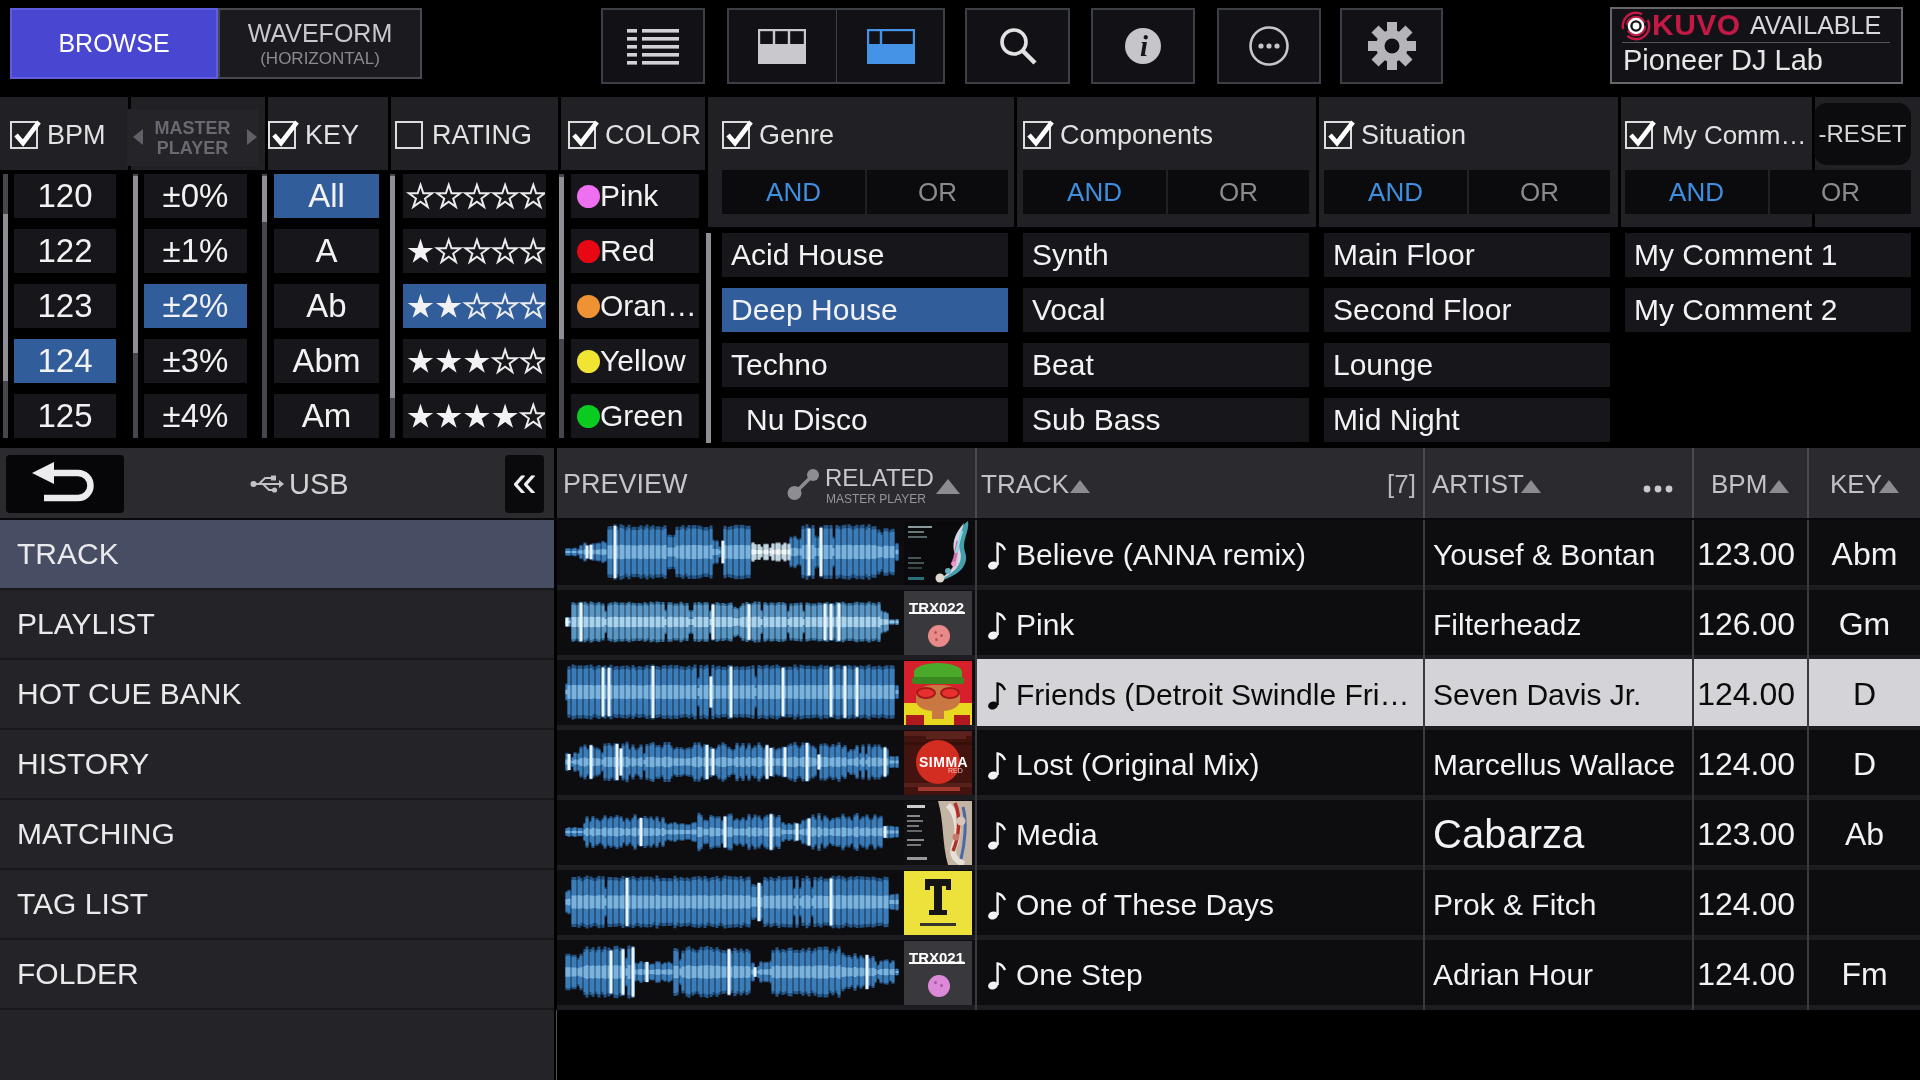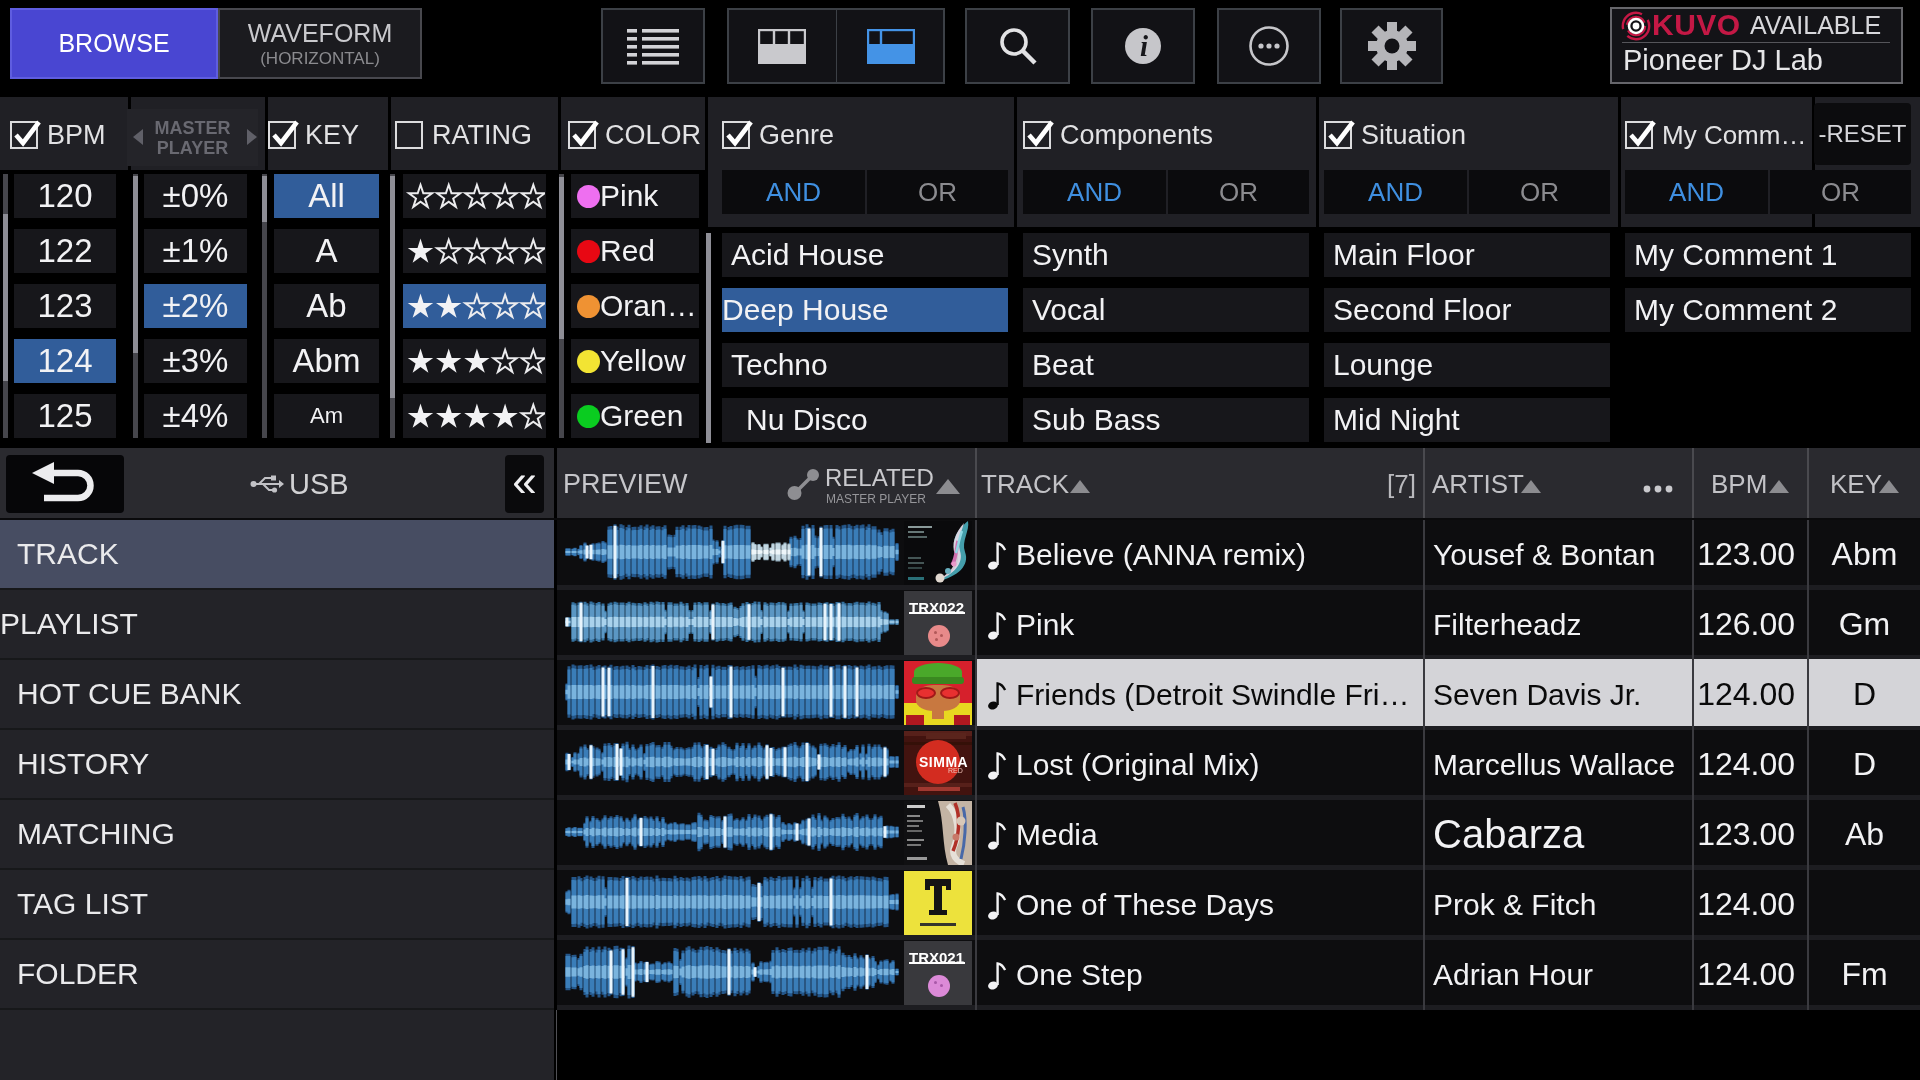--- a/index.html
+++ b/index.html
@@ -143,36 +143,36 @@
       <polyline points="5,17 12,25 28,4" fill="none" stroke="#fff" stroke-width="4.6"></polyline>
     </svg>
   </div>
 <div class="lft" style="left:1361px;top:117px;width:200px;height:36px;color:#e2e2e4;font-size:27px;white-space:nowrap;overflow:hidden;">Situation</div>
 <div class="" style="left:1625px;top:121px;width:28px;height:28px;border:2px solid #dcdcde;">
     <svg width="32" height="30" viewBox="0 0 32 30" style="position:absolute;left:-1px;top:-5px;">
       <polyline points="5,17 12,25 28,4" fill="none" stroke="#fff" stroke-width="4.6"></polyline>
     </svg>
   </div>
 <div class="lft" style="left:1662px;top:117px;width:151px;height:36px;color:#e2e2e4;font-size:26px;white-space:nowrap;overflow:hidden;">My Comm…</div>
-<div class="ctr" style="left:1814px;top:103px;width:97px;height:62px;background:#0c0c0e;color:#d6d6da;font-size:24px;border-radius:4px;white-space:nowrap;">-RESET</div>
+<div class="ctr" style="left:1814px;top:103px;width:97px;height:62px;background:#0c0c0e;color:#d6d6da;font-size:24px;border-radius:13px;white-space:nowrap;">-RESET</div>
 <div class="ctr" style="left:14px;top:174px;width:102px;height:44px;background:#17171b;color:#f2f2f4;font-size:33px;">120</div>
 <div class="ctr" style="left:14px;top:229px;width:102px;height:44px;background:#17171b;color:#f2f2f4;font-size:33px;">122</div>
 <div class="ctr" style="left:14px;top:284px;width:102px;height:44px;background:#17171b;color:#f2f2f4;font-size:33px;">123</div>
 <div class="ctr" style="left:14px;top:339px;width:102px;height:44px;background:#315d9a;color:#f2f2f4;font-size:33px;">124</div>
 <div class="ctr" style="left:14px;top:394px;width:102px;height:44px;background:#17171b;color:#f2f2f4;font-size:33px;">125</div>
 <div class="ctr" style="left:144px;top:174px;width:103px;height:44px;background:#17171b;color:#f2f2f4;font-size:33px;">±0%</div>
 <div class="ctr" style="left:144px;top:229px;width:103px;height:44px;background:#17171b;color:#f2f2f4;font-size:33px;">±1%</div>
 <div class="ctr" style="left:144px;top:284px;width:103px;height:44px;background:#315d9a;color:#f2f2f4;font-size:33px;">±2%</div>
 <div class="ctr" style="left:144px;top:339px;width:103px;height:44px;background:#17171b;color:#f2f2f4;font-size:33px;">±3%</div>
 <div class="ctr" style="left:144px;top:394px;width:103px;height:44px;background:#17171b;color:#f2f2f4;font-size:33px;">±4%</div>
 <div class="ctr" style="left:274px;top:174px;width:105px;height:44px;background:#315d9a;color:#f2f2f4;font-size:33px;">All</div>
 <div class="ctr" style="left:274px;top:229px;width:105px;height:44px;background:#17171b;color:#f2f2f4;font-size:33px;">A</div>
 <div class="ctr" style="left:274px;top:284px;width:105px;height:44px;background:#17171b;color:#f2f2f4;font-size:33px;">Ab</div>
 <div class="ctr" style="left:274px;top:339px;width:105px;height:44px;background:#17171b;color:#f2f2f4;font-size:33px;">Abm</div>
-<div class="ctr" style="left:274px;top:394px;width:105px;height:44px;background:#17171b;color:#f2f2f4;font-size:22px;">Am</div>
+<div class="ctr" style="left:274px;top:394px;width:105px;height:44px;background:#17171b;color:#f2f2f4;font-size:33px;">Am</div>
 <div class="ctr" style="left:403px;top:174px;width:143px;height:44px;background:#17171b;color:#f2f2f4;font-size:30px;">
     <svg width="140" height="36" viewBox="0 0 140 36">
       <polygon points="15.5,6.8 18.3,15.2 27.1,15.2 20.0,20.5 22.7,28.9 15.5,23.7 8.3,28.9 11.0,20.5 3.9,15.2 12.7,15.2" fill="none" stroke="#ececee" stroke-width="2"></polygon>
       <polygon points="43.7,6.8 46.5,15.2 55.3,15.2 48.2,20.5 50.9,28.9 43.7,23.7 36.5,28.9 39.2,20.5 32.1,15.2 40.9,15.2" fill="none" stroke="#ececee" stroke-width="2"></polygon>
       <polygon points="71.9,6.8 74.7,15.2 83.5,15.2 76.4,20.5 79.1,28.9 71.9,23.7 64.7,28.9 67.4,20.5 60.3,15.2 69.1,15.2" fill="none" stroke="#ececee" stroke-width="2"></polygon>
       <polygon points="100.1,6.8 102.9,15.2 111.7,15.2 104.6,20.5 107.3,28.9 100.1,23.7 92.9,28.9 95.6,20.5 88.5,15.2 97.3,15.2" fill="none" stroke="#ececee" stroke-width="2"></polygon>
       <polygon points="128.3,6.8 131.1,15.2 139.9,15.2 132.8,20.5 135.5,28.9 128.3,23.7 121.1,28.9 123.8,20.5 116.7,15.2 125.5,15.2" fill="none" stroke="#ececee" stroke-width="2"></polygon>
     </svg>
   </div>
 <div class="ctr" style="left:403px;top:229px;width:143px;height:44px;background:#17171b;color:#f2f2f4;font-size:30px;">
@@ -239,21 +239,21 @@
 <div class="" style="left:262px;top:176px;width:5px;height:46px;background:#8e8e96;"></div>
 <div class="" style="left:390px;top:174px;width:5px;height:264px;background:#46464c;"></div>
 <div class="" style="left:390px;top:176px;width:5px;height:222px;background:#8e8e96;"></div>
 <div class="" style="left:559px;top:174px;width:5px;height:264px;background:#46464c;"></div>
 <div class="" style="left:559px;top:177px;width:5px;height:162px;background:#8e8e96;"></div>
 <div class="" style="left:706px;top:233px;width:5px;height:210px;background:#46464c;"></div>
 <div class="" style="left:706px;top:233px;width:5px;height:210px;background:#8e8e96;"></div>
 <div class="ctr" style="left:722px;top:170px;width:143px;height:44px;background:#0b0b0d;color:#3f8fe0;font-size:26px;">AND</div>
 <div class="ctr" style="left:867px;top:170px;width:141px;height:44px;background:#0b0b0d;color:#8b8b8f;font-size:26px;">OR</div>
 <div class="lft" style="left:722px;top:233px;width:286px;height:44px;background:#17171b;color:#f2f2f4;font-size:30px;padding-left:9px;">Acid House</div>
-<div class="lft" style="left:722px;top:288px;width:286px;height:44px;background:#315d9a;color:#f2f2f4;font-size:30px;">Deep House</div>
+<div class="lft" style="left:722px;top:288px;width:286px;height:44px;background:#315d9a;color:#f2f2f4;font-size:30px;padding-left:9px;">Deep House</div>
 <div class="lft" style="left:722px;top:343px;width:286px;height:44px;background:#17171b;color:#f2f2f4;font-size:30px;padding-left:9px;">Techno</div>
 <div class="lft" style="left:722px;top:398px;width:286px;height:44px;background:#17171b;color:#f2f2f4;font-size:30px;padding-left:24px;">Nu Disco</div>
 <div class="ctr" style="left:1023px;top:170px;width:143px;height:44px;background:#0b0b0d;color:#3f8fe0;font-size:26px;">AND</div>
 <div class="ctr" style="left:1168px;top:170px;width:141px;height:44px;background:#0b0b0d;color:#8b8b8f;font-size:26px;">OR</div>
 <div class="lft" style="left:1023px;top:233px;width:286px;height:44px;background:#17171b;color:#f2f2f4;font-size:30px;padding-left:9px;">Synth</div>
 <div class="lft" style="left:1023px;top:288px;width:286px;height:44px;background:#17171b;color:#f2f2f4;font-size:30px;padding-left:9px;">Vocal</div>
 <div class="lft" style="left:1023px;top:343px;width:286px;height:44px;background:#17171b;color:#f2f2f4;font-size:30px;padding-left:9px;">Beat</div>
 <div class="lft" style="left:1023px;top:398px;width:286px;height:44px;background:#17171b;color:#f2f2f4;font-size:30px;padding-left:9px;">Sub Bass</div>
 <div class="ctr" style="left:1324px;top:170px;width:143px;height:44px;background:#0b0b0d;color:#3f8fe0;font-size:26px;">AND</div>
 <div class="ctr" style="left:1469px;top:170px;width:141px;height:44px;background:#0b0b0d;color:#8b8b8f;font-size:26px;">OR</div>
@@ -310,21 +310,21 @@
       <circle cx="15" cy="5" r="3.4" fill="#c9c9cd"></circle>
       <circle cx="26" cy="5" r="3.4" fill="#c9c9cd"></circle>
     </svg></div>
 <div class="lft" style="left:1711px;top:471px;width:60px;height:26px;color:#c2c2c6;font-size:26px;">BPM</div>
 <div class="" style="left:1769px;top:480px;width:0;height:0;border-left:10px solid transparent;border-right:10px solid transparent;border-bottom:13px solid #8c8c90;"></div>
 <div class="lft" style="left:1830px;top:471px;width:55px;height:26px;color:#c2c2c6;font-size:26px;">KEY</div>
 <div class="" style="left:1879px;top:480px;width:0;height:0;border-left:10px solid transparent;border-right:10px solid transparent;border-bottom:13px solid #8c8c90;"></div>
 <div class="" style="left:0;top:520px;width:554px;height:560px;background:#232328;"></div>
 <div class="lft" style="left:0;top:520px;width:554px;height:68px;background:#474d62;color:#eaeaec;font-size:30px;padding-left:17px;">TRACK</div>
 <div class="" style="left:0;top:588px;width:554px;height:2px;background:#17181a;"></div>
-<div class="lft" style="left:0;top:590px;width:554px;height:68px;background:#232328;color:#eaeaec;font-size:30px;">PLAYLIST</div>
+<div class="lft" style="left:0;top:590px;width:554px;height:68px;background:#232328;color:#eaeaec;font-size:30px;padding-left:17px;">PLAYLIST</div>
 <div class="" style="left:0;top:658px;width:554px;height:2px;background:#17181a;"></div>
 <div class="lft" style="left:0;top:660px;width:554px;height:68px;background:#232328;color:#eaeaec;font-size:30px;padding-left:17px;">HOT CUE BANK</div>
 <div class="" style="left:0;top:728px;width:554px;height:2px;background:#17181a;"></div>
 <div class="lft" style="left:0;top:730px;width:554px;height:68px;background:#232328;color:#eaeaec;font-size:30px;padding-left:17px;">HISTORY</div>
 <div class="" style="left:0;top:798px;width:554px;height:2px;background:#17181a;"></div>
 <div class="lft" style="left:0;top:800px;width:554px;height:68px;background:#232328;color:#eaeaec;font-size:30px;padding-left:17px;">MATCHING</div>
 <div class="" style="left:0;top:868px;width:554px;height:2px;background:#17181a;"></div>
 <div class="lft" style="left:0;top:870px;width:554px;height:68px;background:#232328;color:#eaeaec;font-size:30px;padding-left:17px;">TAG LIST</div>
 <div class="" style="left:0;top:938px;width:554px;height:2px;background:#17181a;"></div>
 <div class="lft" style="left:0;top:940px;width:554px;height:68px;background:#232328;color:#eaeaec;font-size:30px;padding-left:17px;">FOLDER</div>

